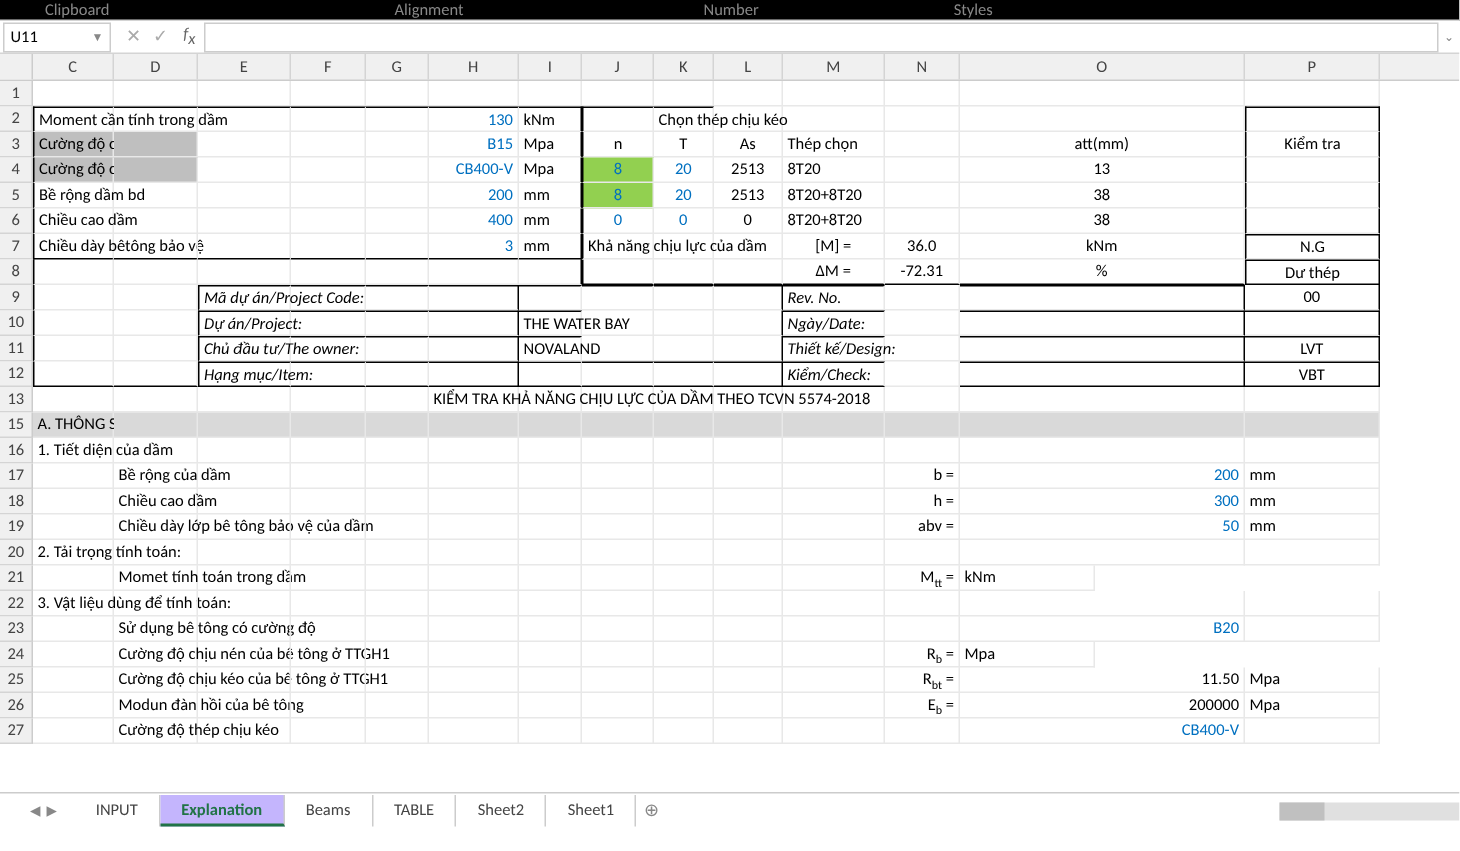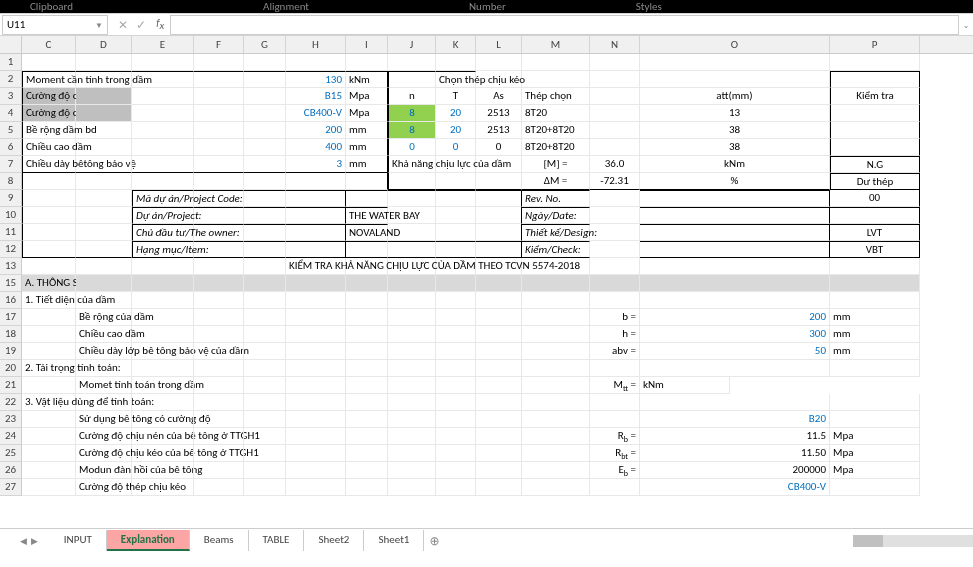--- a/index.html
+++ b/index.html
@@ -1,20 +1,20 @@
 <!DOCTYPE html>
 <html><head>
 <meta charset="utf-8">
 <style>
 *{box-sizing:border-box;margin:0;padding:0;font-family:Calibri,Arial,sans-serif;font-size:11px}
 body{background:#fff;width:973px;height:567px;overflow:hidden;position:relative}
 .ribbon-bottom{height:14px;background:#000000;border-bottom:1px solid #d4d4d4;display:flex;align-items:center;color:#888;font-size:9px}
 .ribbon-bottom span{padding:0 30px}
 .name-box-row{height:22px;display:flex;align-items:center;border-bottom:1px solid #d4d4d4;background:#fff}
-.name-box{width:106px;height:20px;border:1px solid #ccc;margin-left:2px;display:flex;align-items:center;padding:0 4px;justify-content:space-between}
+.name-box{width:72px;height:20px;border:1px solid #ccc;margin-left:2px;display:flex;align-items:center;padding:0 4px;justify-content:space-between}
 .name-box .dd{font-size:8px;color:#888}
 .fx-btns{display:flex;gap:8px;padding:0 10px;color:#aaa}
 .fx-btns span{font-size:12px}
 .fx-label{font-style:italic;color:#666;padding-right:6px}
 .formula-bar{flex:1;height:20px;border:1px solid #ccc}
 .expand{width:14px;color:#888;text-align:center;font-size:8px}
 .grid-area{height:492px;overflow:hidden;position:relative;display:flex;flex-direction:column}
 .col-headers{display:flex;height:18px;background:#f0f0f0;border-bottom:1px solid #ccc}
 .corner{width:22px;border-right:1px solid #ccc;background:#f0f0f0}
 .ch{border-right:1px solid #d4d4d4;text-align:center;color:#444;line-height:17px}
@@ -31,21 +31,21 @@
 .sel-hl{background:#bfbfbf}
 .bold{font-weight:normal}
 .italic{font-style:italic}
 .center{text-align:center}
 .right{text-align:right}
 .gray-bg{background:#d9d9d9}
 .tabs{height:24px;background:#fff;border-top:1px solid #ccc;display:flex;align-items:center;padding-left:20px}
 .tab-nav{display:flex;gap:4px;color:#888;padding-right:12px}
 .tab-nav span{font-size:9px}
 .tab{padding:3px 14px;border-right:1px solid #ccc;color:#444;cursor:pointer}
-.tab.active{background:#fca5a5;border-bottom:2px solid #217346;color:#217346;font-weight:bold}
+.tab.active{background:#c4b5fd;border-bottom:2px solid #217346;color:#217346;font-weight:bold}
 .tab-add{width:20px;text-align:center;color:#888;font-size:12px}
 .scroll-track{width:120px;height:12px;background:#e0e0e0;position:relative}
 .scroll-thumb{position:absolute;left:0;width:30px;height:12px;background:#c0c0c0}
 .sub{font-size:8px;vertical-align:sub}
 
 .w-C{width:54px}.w-D{width:56px}.w-E{width:62px}.w-F{width:50px}.w-G{width:42px}
 .w-H{width:60px}.w-I{width:42px}.w-J{width:48px}.w-K{width:40px}.w-L{width:46px}
 .w-M{width:68px}.w-N{width:50px}.w-O{width:190px}.w-P{width:90px}
 </style>
 </head>
@@ -471,21 +471,20 @@
         <div class="cell w-E"></div>
         <div class="cell w-F"></div>
         <div class="cell w-G"></div>
         <div class="cell w-H"></div>
         <div class="cell w-I"></div>
         <div class="cell w-J"></div>
         <div class="cell w-K"></div>
         <div class="cell w-L"></div>
         <div class="cell w-M"></div>
         <div class="cell w-N right">R<span class="sub">b</span> =</div>
-        <div class="cell w-O right">11.5</div>
         <div class="cell w-P">Mpa</div>
       </div>
       <div class="row">
         <div class="rh">25</div>
         <div class="cell w-C"></div>
         <div class="cell w-D">Cường độ chịu kéo của bê tông ở TTGH1</div>
         <div class="cell w-E"></div>
         <div class="cell w-F"></div>
         <div class="cell w-G"></div>
         <div class="cell w-H"></div>

